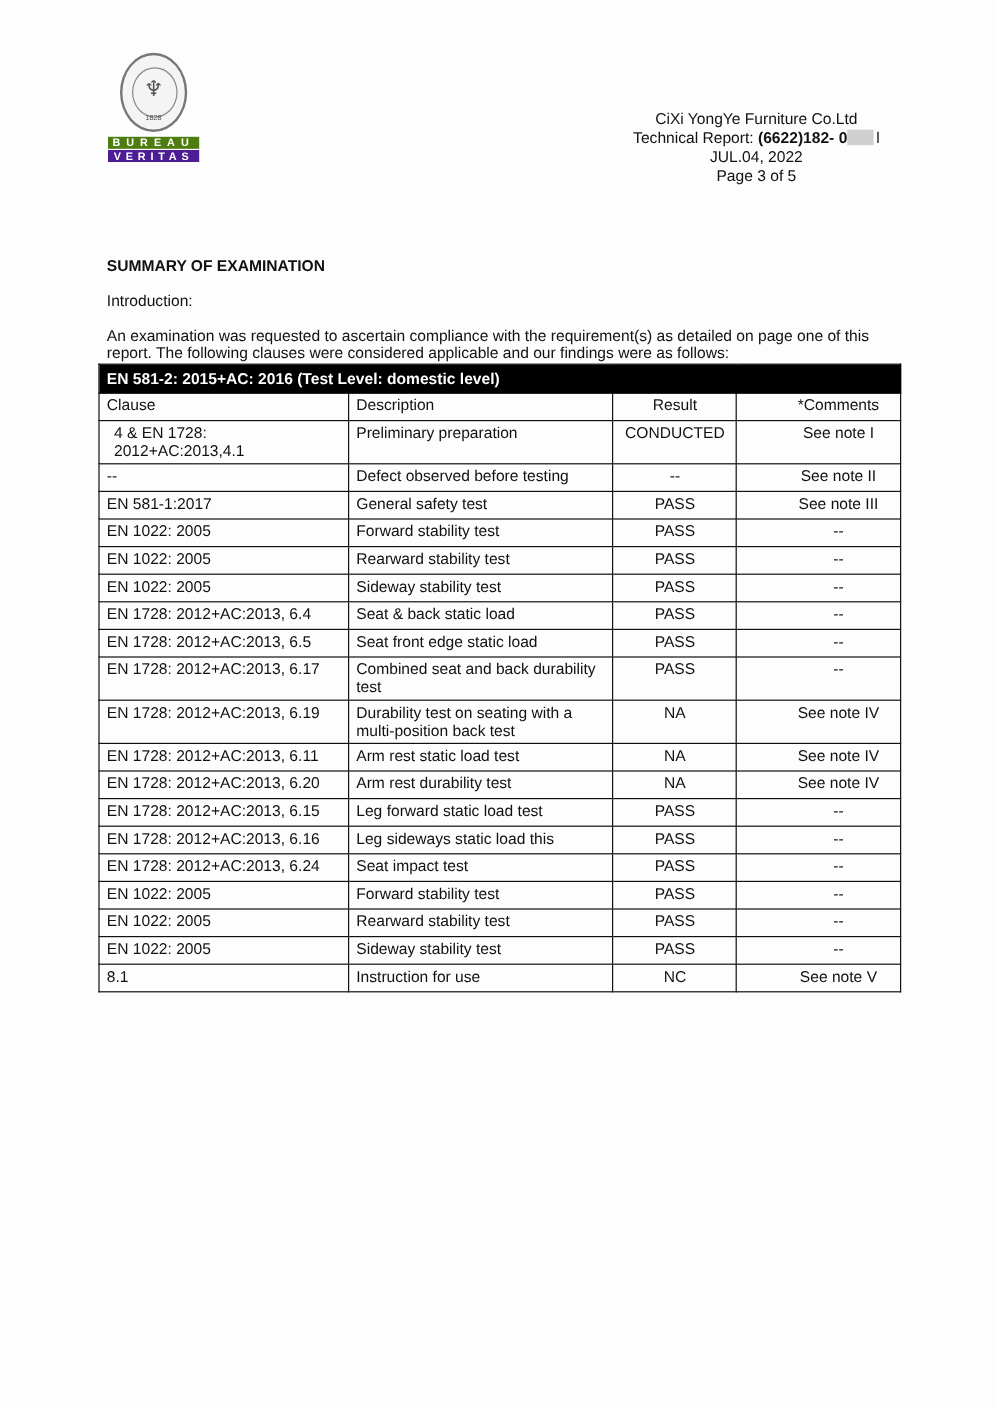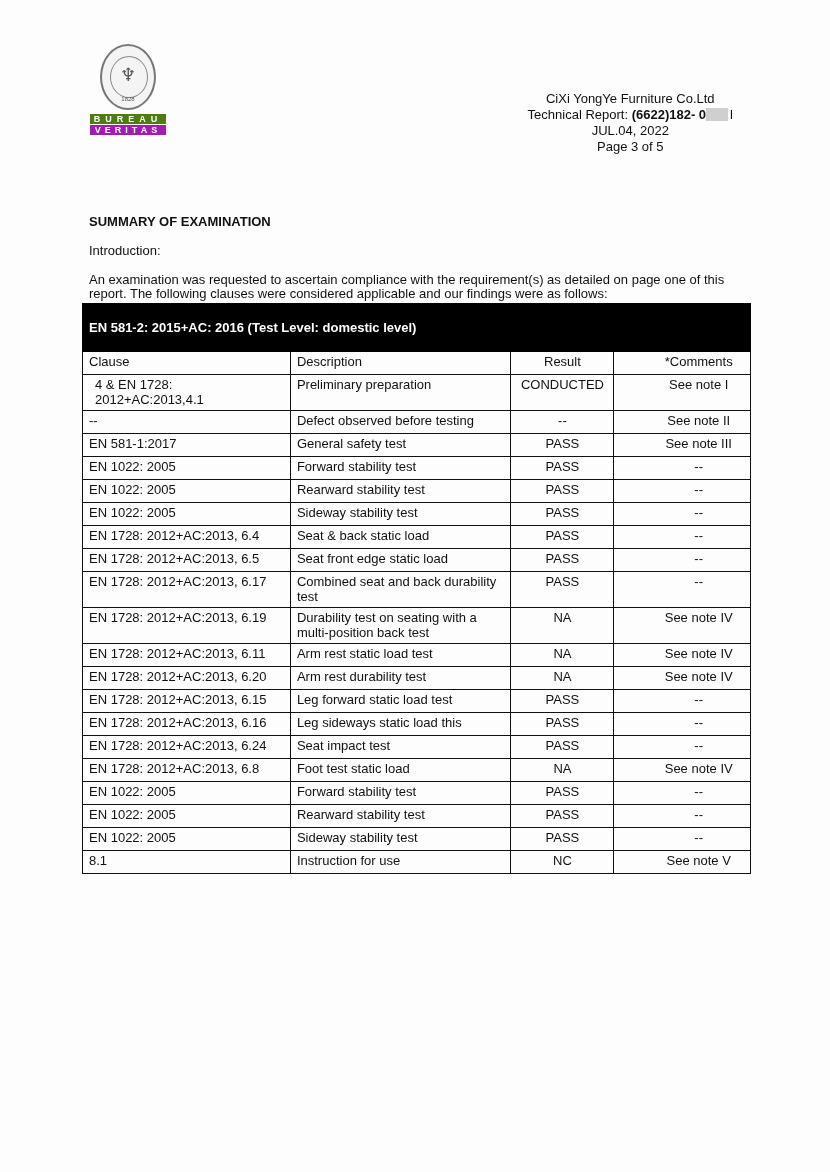--- a/index.html
+++ b/index.html
@@ -5,33 +5,33 @@
     html, body { margin: 0; padding: 0; background: #ffffff; }
     body { width: 830px; height: 1172px; position: relative; overflow: hidden; font-family: "Liberation Sans", sans-serif; color: #111; }
     .page { position: absolute; left: 0; top: 0; width: 830px; height: 1172px; background: #fdfdfd; }
     
     .logo { position: absolute; left: 90px; top: 44px; width: 76px; height: 94px; }
     .logo .seal { position: absolute; left: 10px; top: 0; width: 56px; height: 66px; border: 2px solid #777; border-radius: 50%; box-sizing: border-box; background: #f4f4f4; }
     .logo .seal-inner { position: absolute; left: 8px; top: 10px; width: 36px; height: 40px; border: 1px solid #888; border-radius: 50%; }
     .logo .seal-figure { position: absolute; left: 16px; top: 18px; width: 20px; height: 22px; color: #555; font-size: 18px; line-height: 22px; text-align: center; font-family: "DejaVu Sans", sans-serif; }
     .logo .seal-year { position: absolute; left: 14px; top: 50px; width: 24px; font-size: 6px; text-align: center; color: #555; }
     .logo .band1 { position: absolute; left: 0; top: 70px; width: 76px; height: 10px; background: #4d7c0f; color: #fff; font-size: 9px; line-height: 10px; letter-spacing: 5px; text-align: center; font-weight: bold; }
-    .logo .band2 { position: absolute; left: 0; top: 81px; width: 76px; height: 10px; background: #a21caf; color: #fff; font-size: 9px; line-height: 10px; letter-spacing: 4px; text-align: center; font-weight: bold; }
+    .logo .band2 { position: absolute; left: 0; top: 81px; width: 76px; height: 10px; background: #4c1d95; color: #fff; font-size: 9px; line-height: 10px; letter-spacing: 4px; text-align: center; font-weight: bold; }
     
     .hdr { position: absolute; right: 97px; top: 91px; text-align: center; font-size: 13px; line-height: 16px; }
     .hdr .bold { font-weight: bold; }
     .hdr .redact { display: inline-block; width: 22px; height: 13px; background: #cfcfcf; vertical-align: -2px; margin-right: 2px; }
     
     .h1 { position: absolute; left: 89px; top: 214px; font-size: 13px; font-weight: bold; }
     .intro { position: absolute; left: 89px; top: 243px; font-size: 13px; }
     .para { position: absolute; left: 89px; top: 273px; width: 660px; font-size: 13px; line-height: 14px; }
     
     .tbl { position: absolute; left: 82px; top: 303px; width: 669px; border-collapse: collapse; font-size: 13px; }
     .tbl td { border: 1px solid #111; padding: 2px 6px 3px 6px; vertical-align: top; line-height: 15px; }
-    .tbl .banner td { background: #000; color: #fff; font-weight: bold; padding: 16px 6px; line-height: 15px; border-color: #000; }
+    .tbl .banner td { background: #000; color: #fff; font-weight: bold; padding: 4px 6px; line-height: 15px; border-color: #000; }
     .tbl .c1 { width: 201px; }
     .tbl .c2 { width: 229px; }
     .tbl .c3 { width: 91px; text-align: center; margin-left: 44px; }
     .tbl .c4 { width: 94px; text-align: center; padding-left: 39px; }
     .tbl tr.row td { height: 17px; }
   </style>
 </head>
 <body>
 
 <div class="page">
@@ -154,26 +154,20 @@
           <td class="c3">PASS</td>
           <td class="c4">--</td>
         </tr>
         <tr class="row">
           <td class="c1">EN 1728: 2012+AC:2013, 6.24</td>
           <td class="c2">Seat impact test</td>
           <td class="c3">PASS</td>
           <td class="c4">--</td>
         </tr>
         <tr class="row">
-          <td class="c1">EN 1728: 2012+AC:2013, 6.8</td>
-          <td class="c2">Foot test static load</td>
-          <td class="c3">NA</td>
-          <td class="c4">See note IV</td>
-        </tr>
-        <tr class="row">
           <td class="c1">EN 1022: 2005</td>
           <td class="c2">Forward stability test</td>
           <td class="c3">PASS</td>
           <td class="c4">--</td>
         </tr>
         <tr class="row">
           <td class="c1">EN 1022: 2005</td>
           <td class="c2">Rearward stability test</td>
           <td class="c3">PASS</td>
           <td class="c4">--</td>

